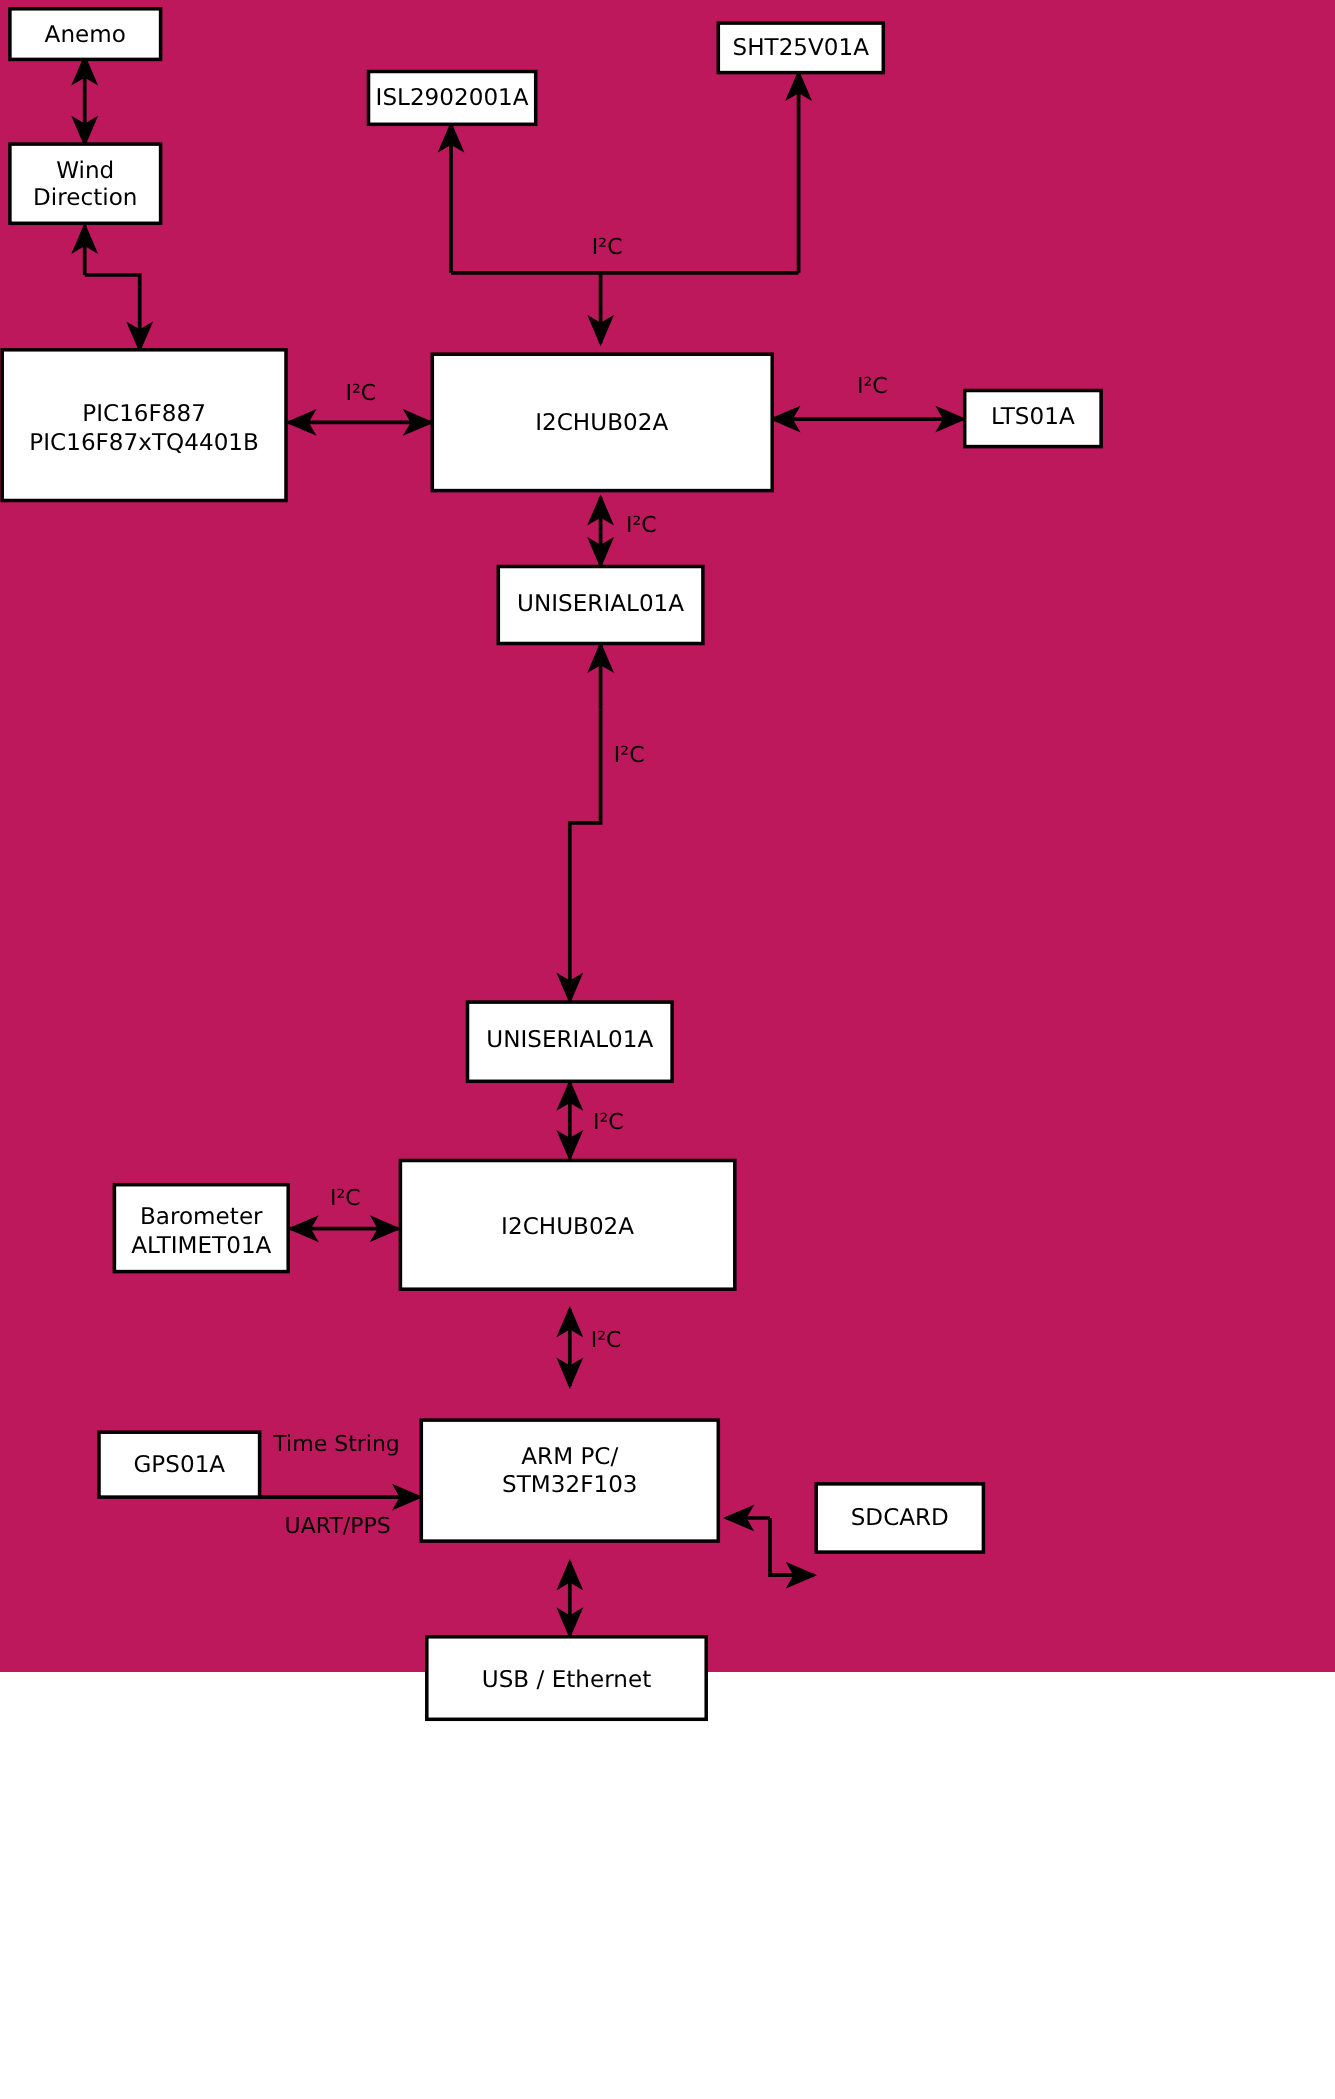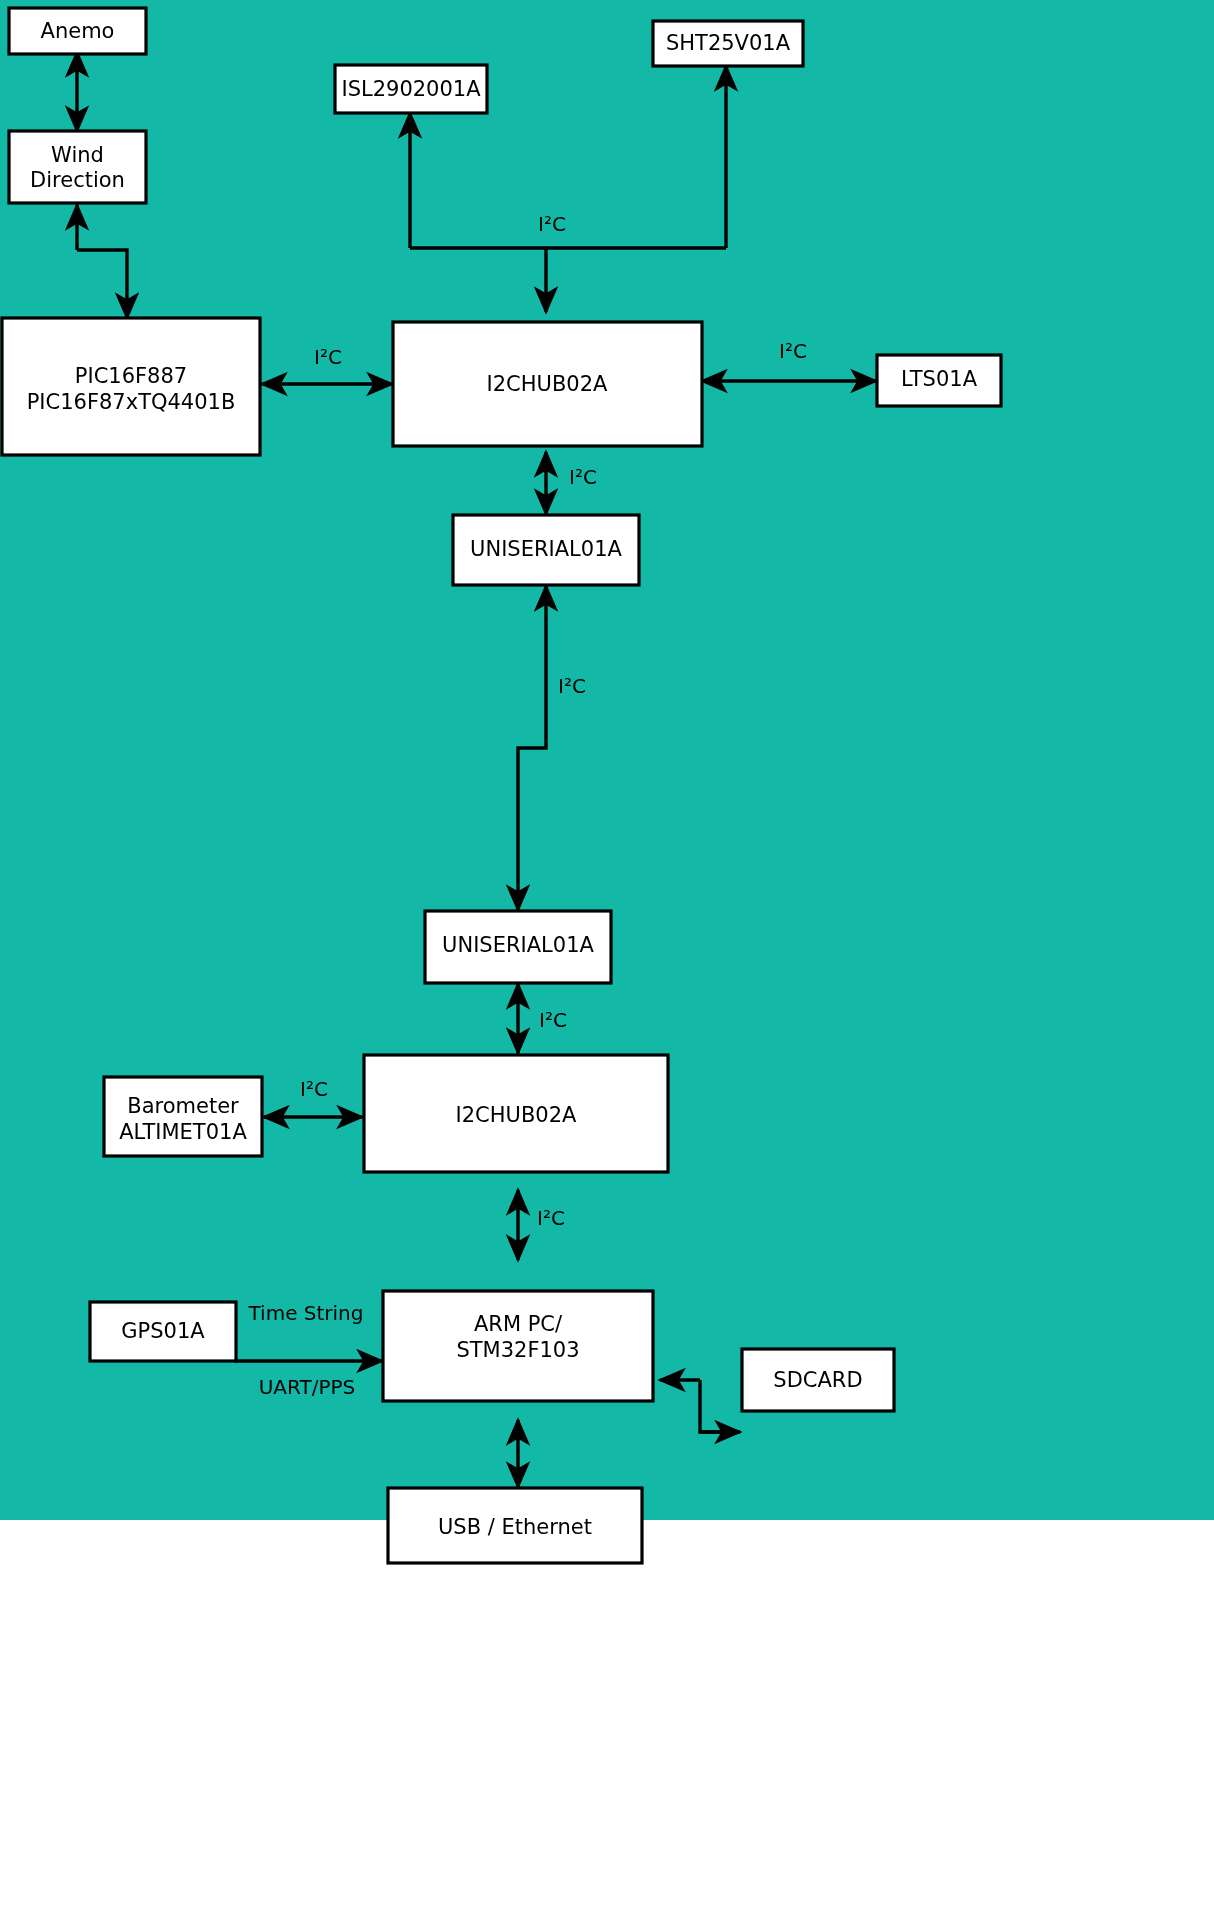--- a/index.html
+++ b/index.html
@@ -10,21 +10,21 @@
   body {
     width: 1214px;
     height: 1908px;
     font-family: "DejaVu Sans", sans-serif;
     overflow: hidden;
   }
   #diagram-root {
     position: relative;
     width: 1214px;
     height: 1520px;
-    background: #14b8a6;
+    background: #be185d;
   }
   svg#diagram-svg {
     position: absolute;
     left: 0;
     top: 0;
     width: 1214px;
     height: 1908px;
     display: block;
   }
   .node-rect {

